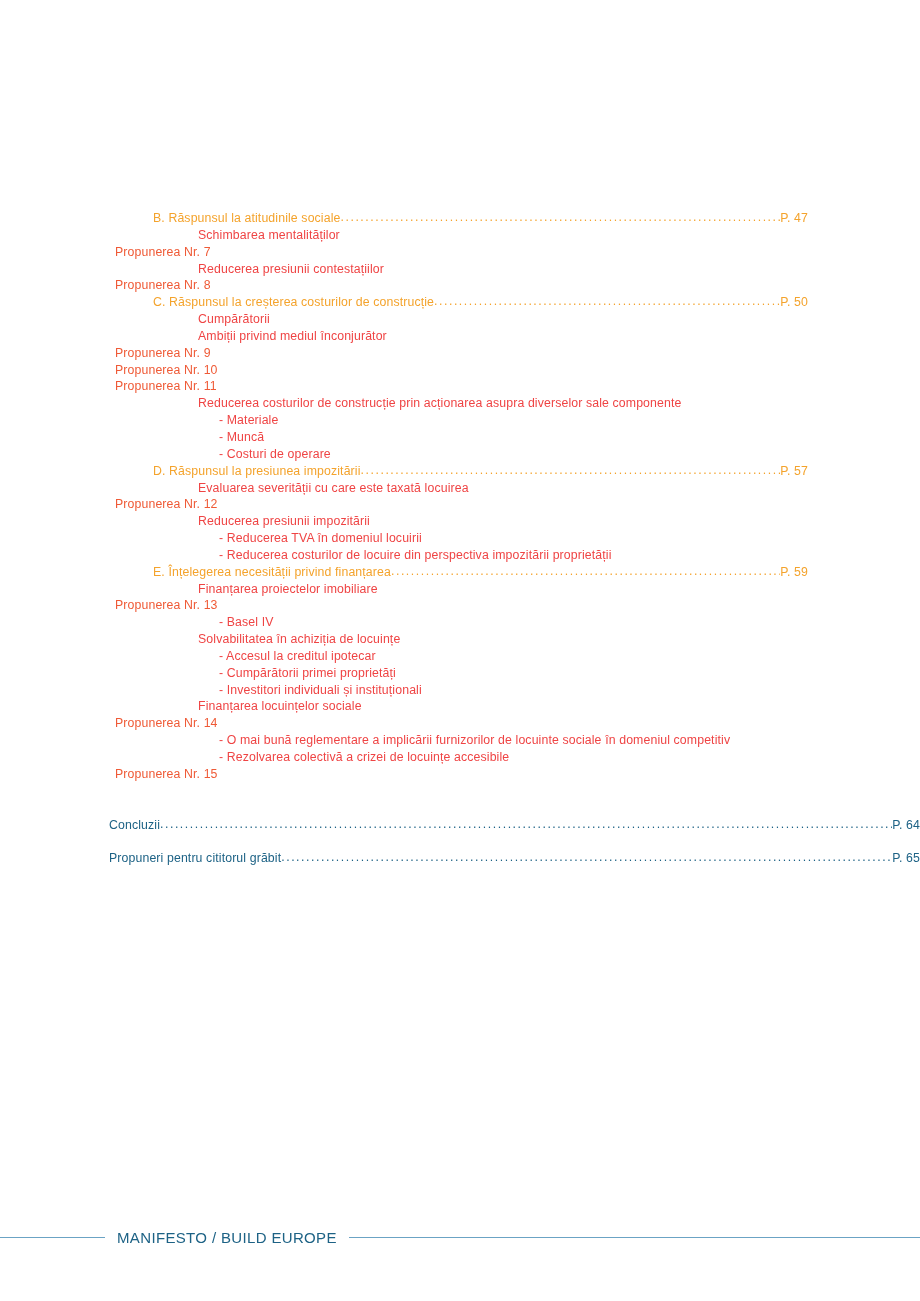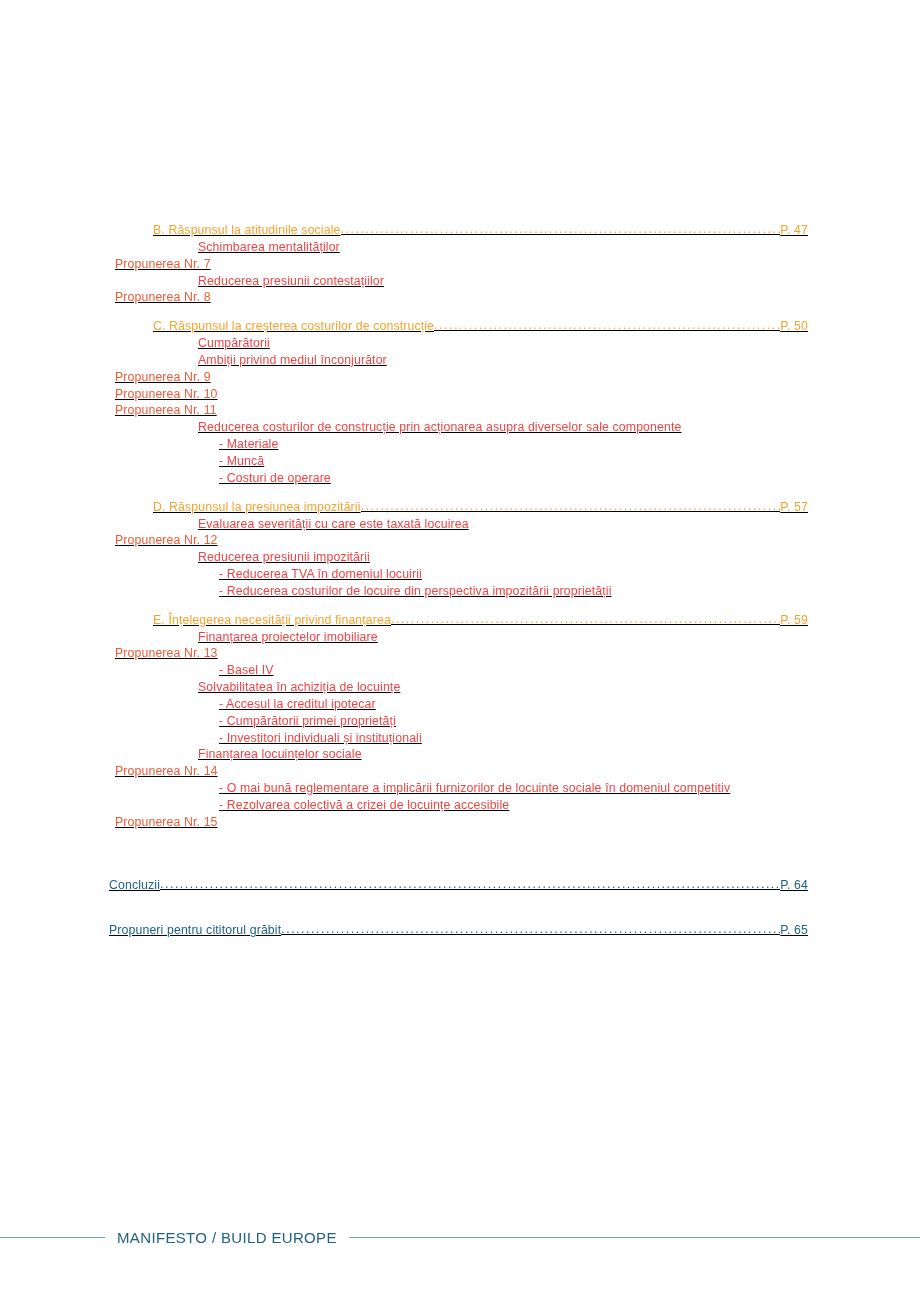--- a/index.html
+++ b/index.html
@@ -26,21 +26,20 @@
   .toc {
     position: absolute;
     left: 0;
     top: 210px;
     width: 920px;
   }
 
   .toc-group {
     padding: 0;
     margin: 0;
-    text-decoration: underline;
   }
 
   .toc-line {
     display: flex;
     align-items: baseline;
     font-size: 12.3px;
     line-height: 16.85px;
     white-space: nowrap;
     letter-spacing: 0.01em;
   }
@@ -59,33 +58,31 @@
     font-size: 12.3px;
     letter-spacing: 1.55px;
   }
   .toc-line .leader::before {
     content: "......................................................................................................................................................................";
   }
 
   .toc-line .pagenum {
     flex: 0 0 auto;
     text-align: right;
-    margin-top: 12px;
   }
 
   
   .lvl0 { padding-left: 153px; padding-right: 112px; }
   .lvl1 { padding-left: 198px; }
   .lvl2 { padding-left: 115px; }
   .lvl3 { padding-left: 219px; }
 
   
   .toc-line.top {
     padding-left: 109px;
-    padding-right: 112px;
   }
 
   
   .c-section  { color: #f4a32c; }       
   .c-sub      { color: #ef4444; }       
   .c-prop     { color: #ef5a36; }       
   .c-dark     { color: #1d6285; }       
 
   .spacer-sm { height: 16.85px; }
   .spacer-md { height: 34px; }

